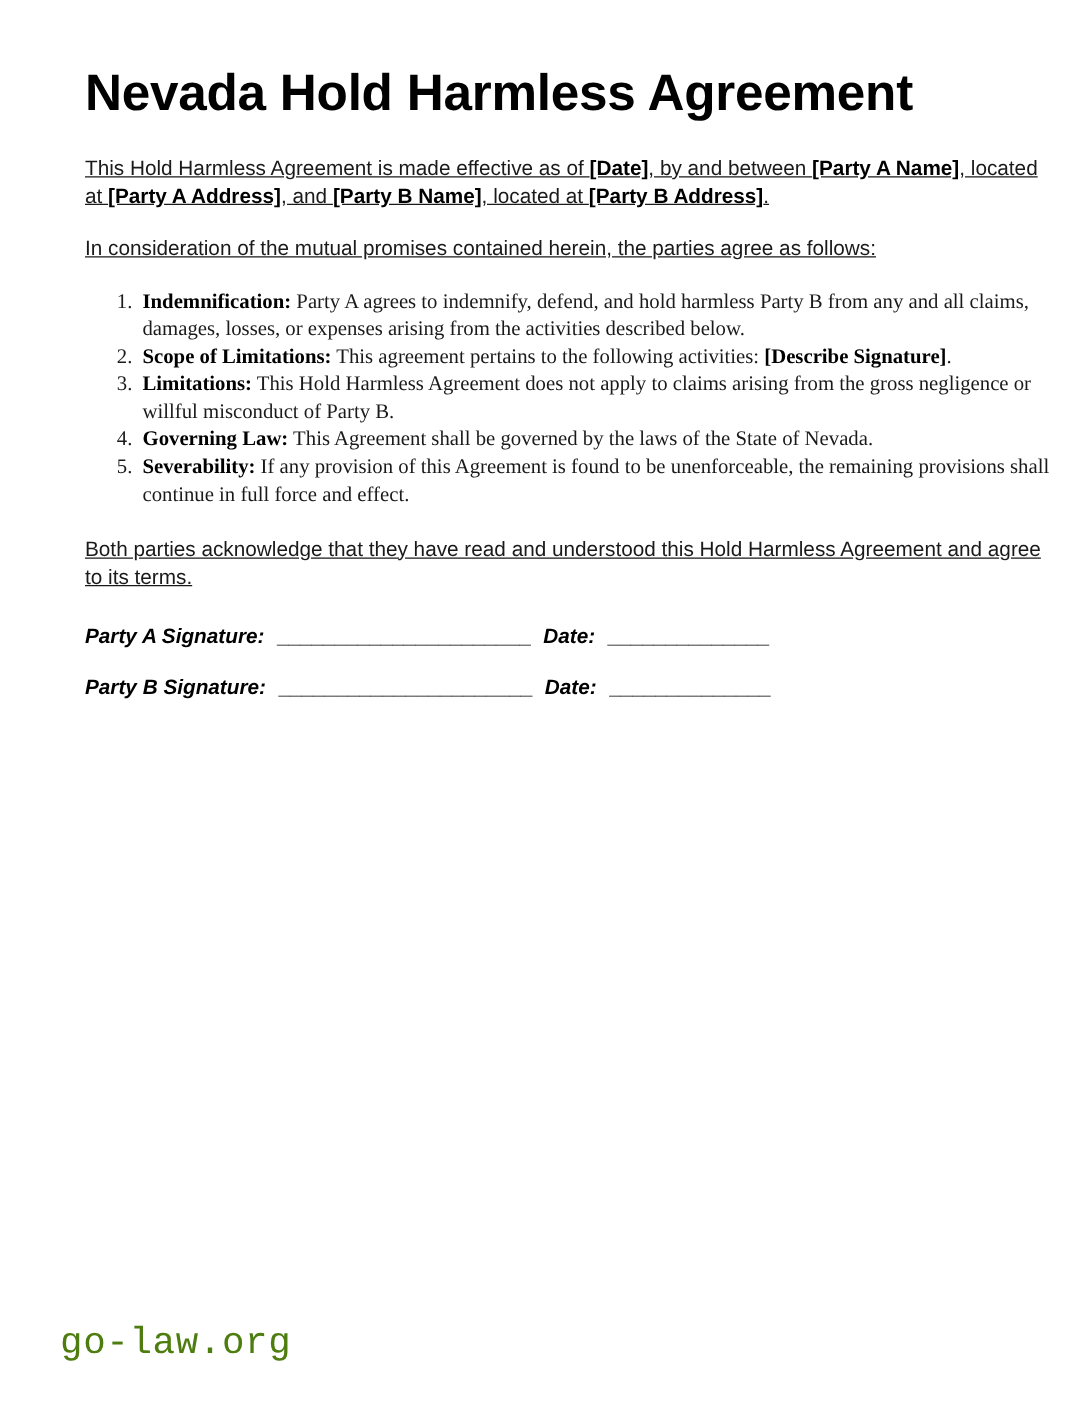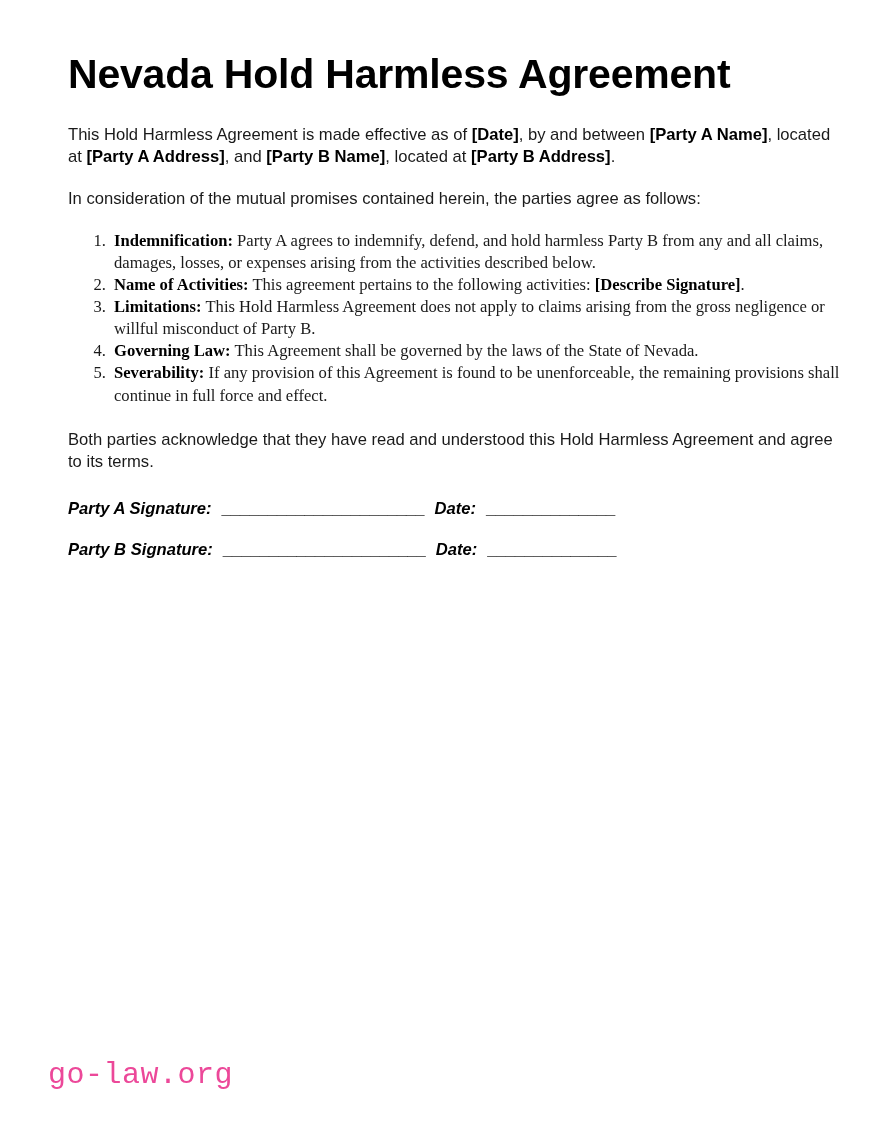--- a/index.html
+++ b/index.html
@@ -36,20 +36,21 @@
     line-height: 1.12;
     margin: 0 0 26px 0;
     color: #000000;
     white-space: nowrap;
   }
   p.para {
     font-size: 16.6px;
     line-height: 1.33;
     margin: 0 0 20px 0;
     color: #1a1a1a;
+    text-decoration: underline;
   }
   p.para b, li b {
     font-weight: bold;
     color: #000000;
   }
   ol.clauses {
     margin: 0 0 22px 0;
     padding-left: 42px;
     font-size: 16.6px;
     line-height: 1.33;
@@ -83,21 +84,21 @@
     display: inline-block;
     width: 10px;
   }
   .footer-mark {
     position: absolute;
     left: 28px;
     top: 1058px;
     font-family: "Liberation Mono", "DejaVu Sans Mono", monospace;
     font-size: 30px;
     letter-spacing: 0.5px;
-    color: #ec4899;
+    color: #4d7c0f;
     white-space: nowrap;
   }
 </style>
 </head>
 <body>
 
 <div class="page">
 
   <div class="content">
 
@@ -107,21 +108,21 @@
       <span>This Hold Harmless Agreement is made effective as of </span><b>[Date]</b><span>, by and between </span><b>[Party A Name]</b><span>, located at </span><b>[Party A Address]</b><span>, and </span><b>[Party B Name]</b><span>, located at </span><b>[Party B Address]</b><span>.</span>
     </p>
 
     <p class="para">In consideration of the mutual promises contained herein, the parties agree as follows:</p>
 
     <ol class="clauses">
       <li>
         <b>Indemnification:</b><span> Party A agrees to indemnify, defend, and hold harmless Party B from any and all claims, damages, losses, or expenses arising from the activities described below.</span><b></b><span></span>
       </li>
       <li>
-        <b>Name of Activities:</b><span> This agreement pertains to the following activities: </span><b>[Describe Signature]</b><span>.</span>
+        <b>Scope of Limitations:</b><span> This agreement pertains to the following activities: </span><b>[Describe Signature]</b><span>.</span>
       </li>
       <li>
         <b>Limitations:</b><span> This Hold Harmless Agreement does not apply to claims arising from the gross negligence or willful misconduct of Party B.</span><b></b><span></span>
       </li>
       <li>
         <b>Governing Law:</b><span> This Agreement shall be governed by the laws of the State of Nevada.</span><b></b><span></span>
       </li>
       <li>
         <b>Severability:</b><span> If any provision of this Agreement is found to be unenforceable, the remaining provisions shall continue in full force and effect.</span><b></b><span></span>
       </li>

